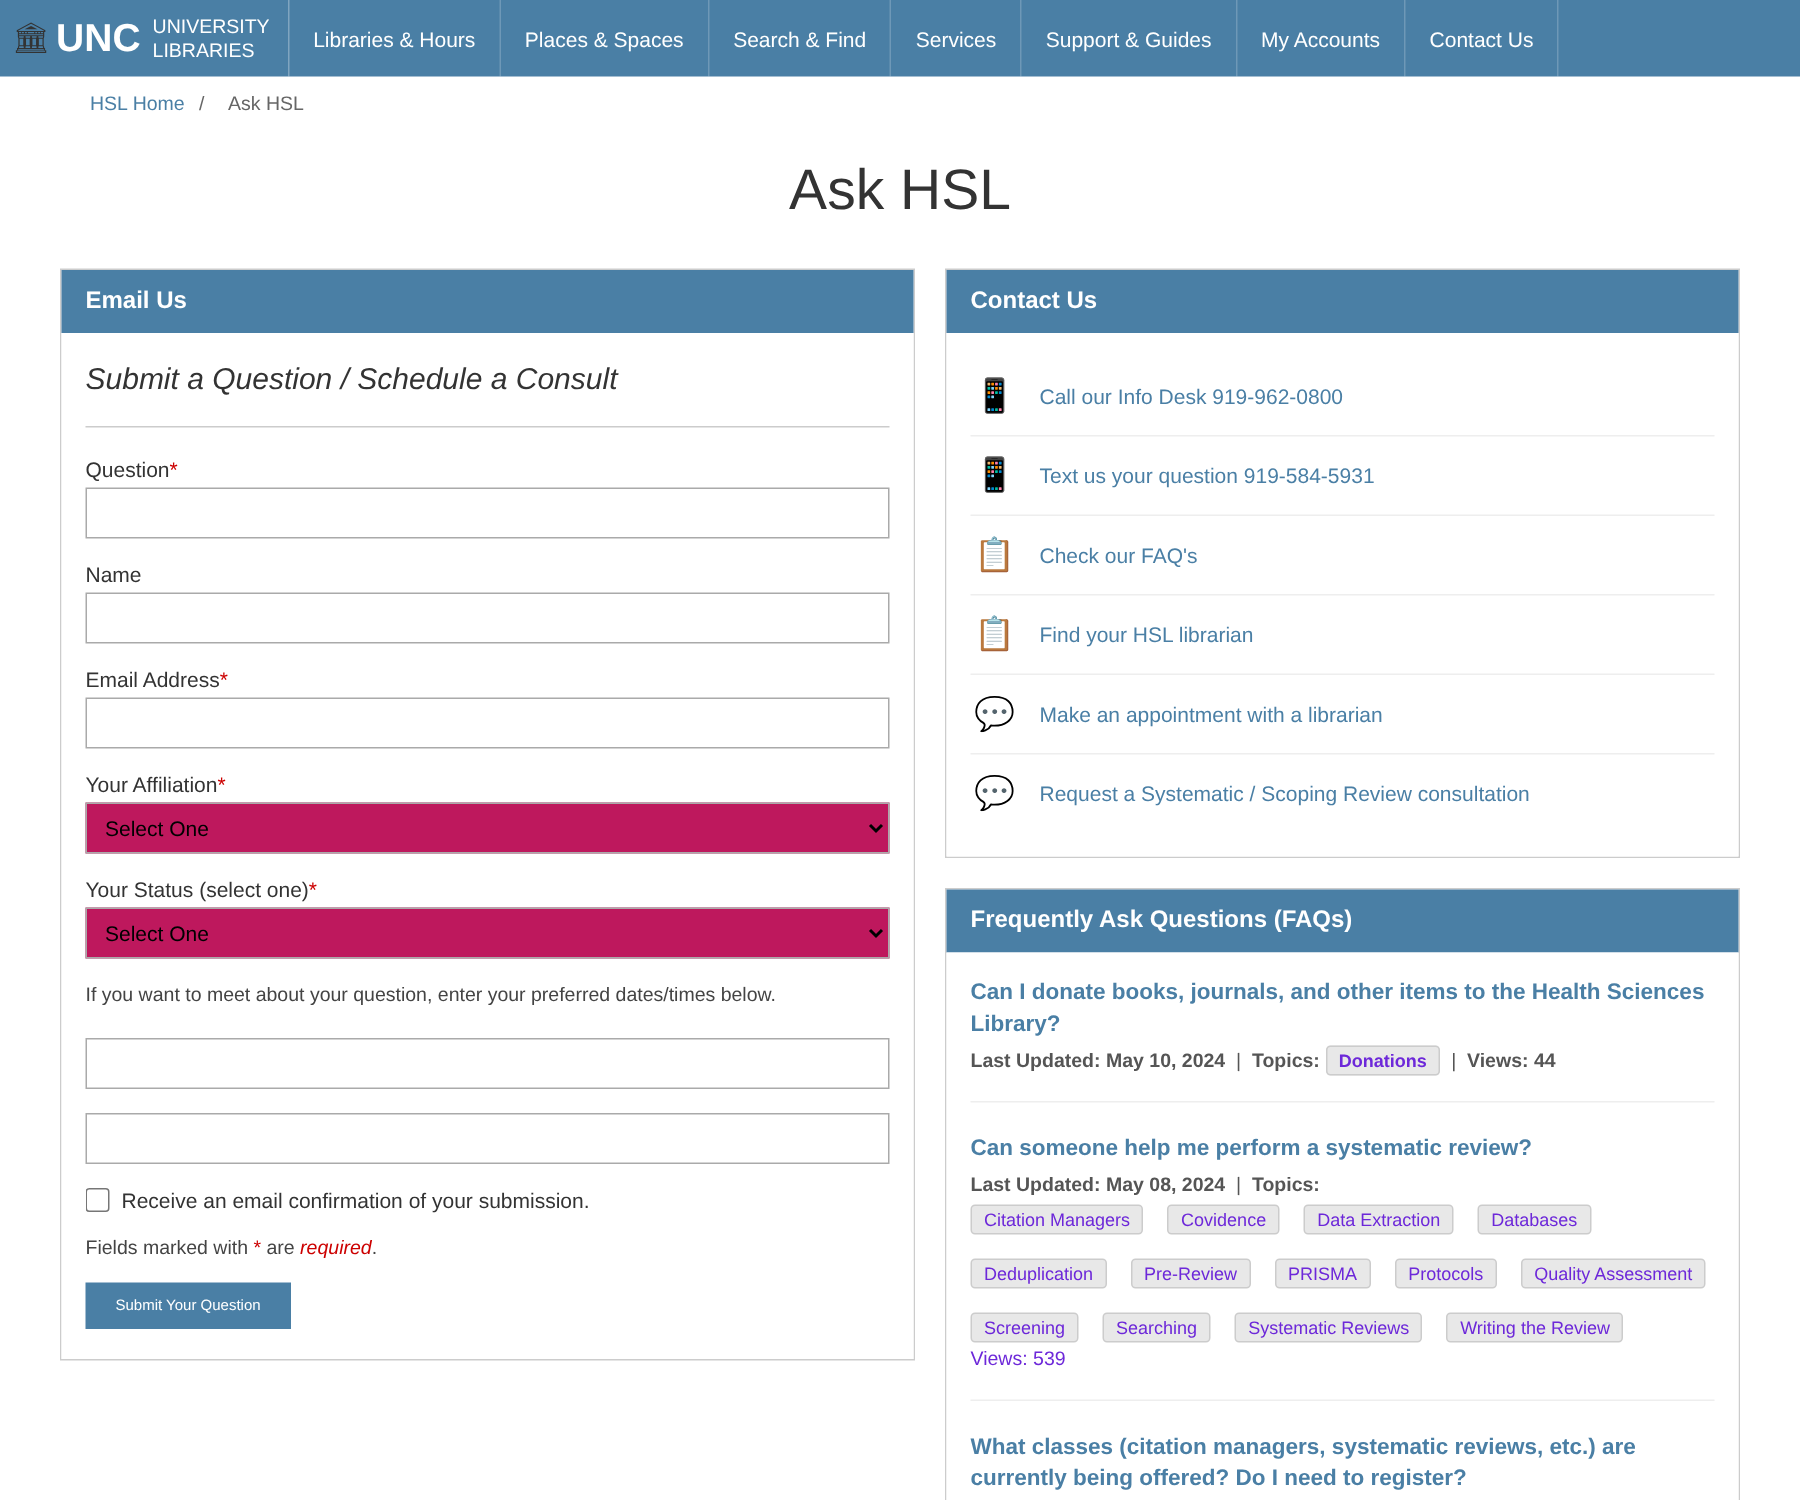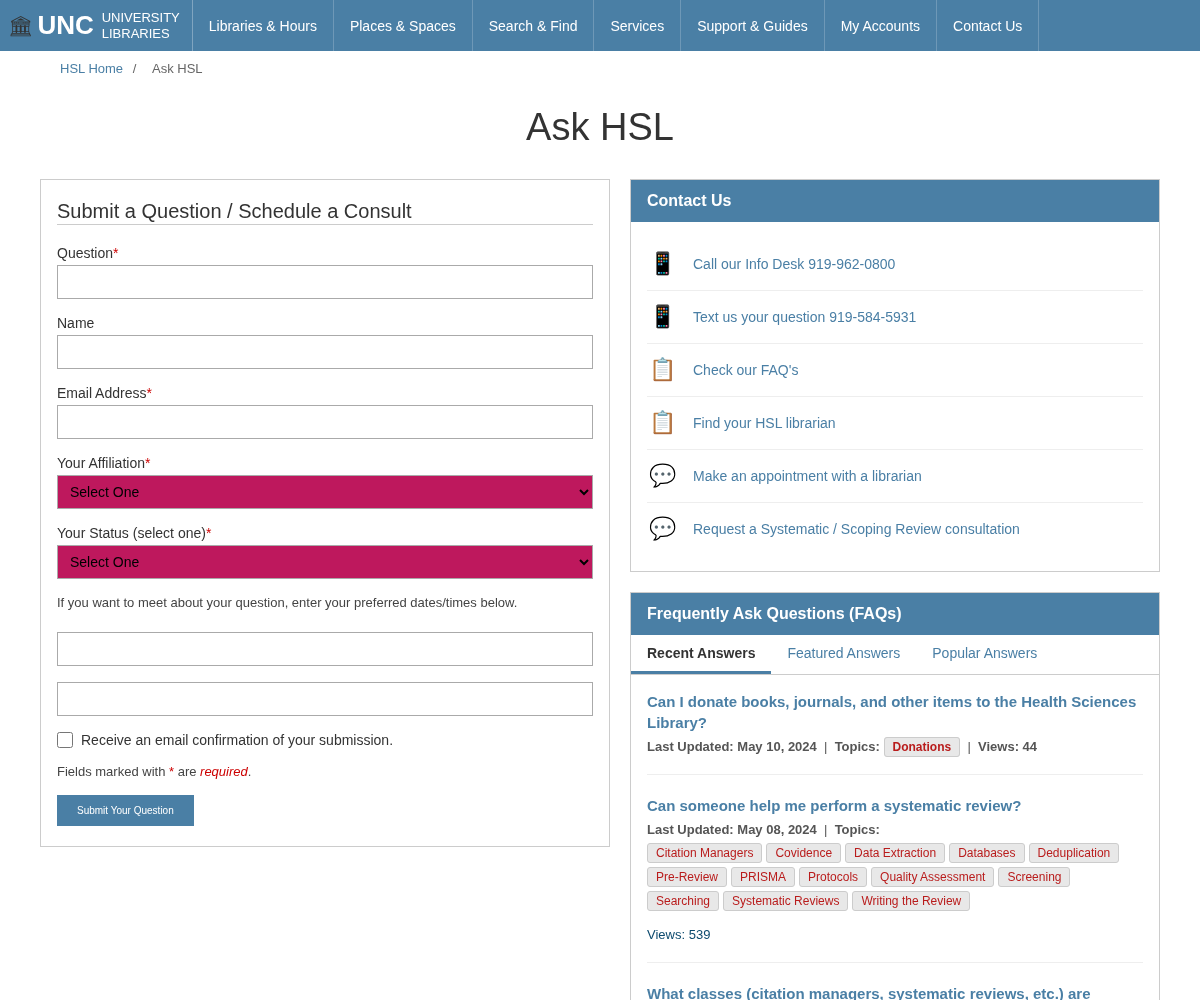--- a/index.html
+++ b/index.html
@@ -25,21 +25,21 @@
     .main-content { display: flex; gap: 20px; padding: 0 40px 40px; }
     .left-col { flex: 0 0 570px; }
     .right-col { flex: 1; }
 
     
     .panel { border: 1px solid #ccc; margin-bottom: 20px; }
     .panel-header { background: #4a7fa5; color: #fff; padding: 12px 16px; font-size: 16px; font-weight: bold; }
 
     
     .form-body { padding: 20px 16px; background: #fff; }
-    .form-subtitle { font-size: 20px; font-weight: normal; margin-bottom: 20px; padding-bottom: 1px; border-bottom: 1px solid #ccc; }
+    .form-subtitle { font-size: 20px; font-weight: normal; margin-bottom: 20px; padding-bottom: 19px; border-bottom: 1px solid #ccc; font-style: italic; }
     .form-group { margin-bottom: 16px; }
     .form-label { display: block; margin-bottom: 4px; font-size: 14px; font-weight: normal; }
     .required { color: #c00; }
     .section-heading { font-size: 18px; font-weight: normal; margin: 20px 0 16px; }
     .form-input { width: 100%; padding: 6px 8px; border: 1px solid #aaa; font-size: 14px; height: 34px; }
     .form-select { width: 100%; padding: 6px 8px; border: 1px solid #aaa; font-size: 14px; height: 34px; appearance: auto; background: #be185d; }
     .form-textarea { width: 100%; padding: 6px 8px; border: 1px solid #aaa; font-size: 14px; height: 34px; }
     .hint-text { font-size: 13px; color: #444; margin-bottom: 22px; }
     .checkbox-row { display: flex; align-items: flex-end; gap: 8px; margin: 16px 0; }
     .checkbox-row input { width: 16px; height: 16px; flex-shrink: 0; }
@@ -57,23 +57,23 @@
 
     
     .faq-tabs { display: flex; border-bottom: 1px solid #ccc; background: #fff; }
     .faq-tab { padding: 10px 16px; font-size: 14px; cursor: pointer; border: none; background: #fff; color: #4a7fa5; border-bottom: 3px solid transparent; }
     .faq-tab.active { border-bottom: 3px solid #4a7fa5; font-weight: bold; color: #333; }
     .faq-body { padding: 16px; background: #fff; }
     .faq-item { margin-bottom: 20px; }
     .faq-item-title { color: #4a7fa5; font-size: 15px; text-decoration: none; font-weight: bold; line-height: 1.4; }
     .faq-meta { font-size: 13px; color: #555; margin: 6px 0; }
     .faq-meta span { font-weight: bold; }
-    .faq-tags { display: flex; flex-wrap: wrap; gap: 4px; margin-top: 4px; }
-    .faq-tag { background: #e8e8e8; padding: 2px 8px; border-radius: 3px; font-size: 12px; color: #b91c1c; border: 1px solid #ccc; }
-    .faq-views { font-size: 13px; color: #0c4a6e; margin-top: 16px; }
+    .faq-tags { display: flex; flex-wrap: wrap; gap: 16px; margin-top: 4px; }
+    .faq-tag { background: #e8e8e8; padding: 2px 8px; border-radius: 3px; font-size: 12px; color: #6d28d9; border: 1px solid #ccc; }
+    .faq-views { font-size: 13px; color: #6d28d9; margin-top: 3px; }
     .faq-item-divider { border: none; border-top: 1px solid #eee; margin-bottom: 20px; }
 
     
     .logo-area { display: flex; align-items: center; padding: 0 12px 0 8px; border-right: 1px solid rgba(255,255,255,0.3); height: 100%; }
     .unc-building { font-size: 20px; margin-right: 4px; }
   </style>
 </head>
 <body>
 
 <nav>
@@ -103,20 +103,21 @@
 </div>
 
 <div class="page-title-area">
   <h1 class="page-title">Ask HSL</h1>
 </div>
 
 <div class="main-content">
 
   <div class="left-col">
     <div class="panel">
+      <div class="panel-header">Email Us</div>
       <div class="form-body">
         <div class="form-subtitle">Submit a Question / Schedule a Consult</div>
 
         <div class="form-group">
           <label class="form-label">
             <span>Question</span><span class="required">*</span>
           </label>
           <input class="form-input" type="text" style="">
         </div>
 
@@ -208,25 +209,20 @@
         <div class="contact-item">
           <div class="contact-icon">💬</div>
           <a href="#">Request a Systematic / Scoping Review consultation</a>
         </div>
 
       </div>
     </div>
 
     <div class="panel">
       <div class="panel-header">Frequently Ask Questions (FAQs)</div>
-      <div class="faq-tabs">
-        <button class="faq-tab active">Recent Answers</button>
-        <button class="faq-tab">Featured Answers</button>
-        <button class="faq-tab">Popular Answers</button>
-      </div>
       <div class="faq-body">
 
         <div class="faq-item">
           <a href="#" class="faq-item-title">Can I donate books, journals, and other items to the Health Sciences Library?</a>
           <div class="faq-meta">
             <span>Last Updated:</span>
             <span>May 10, 2024</span>
             &nbsp;|&nbsp;
             <span>Topics:</span>
             <span class="faq-tag">Donations</span>

